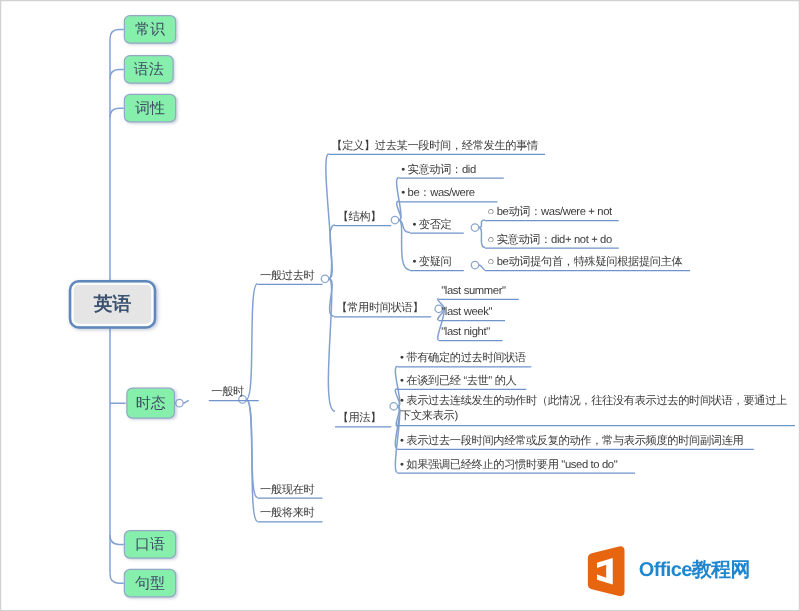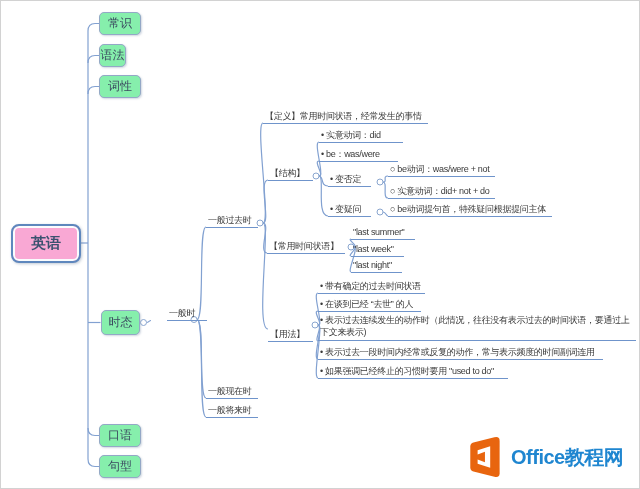--- a/index.html
+++ b/index.html
@@ -12,38 +12,38 @@
   svg.lines path{fill:none;stroke:#82a1d1;stroke-width:1.2;}
   svg.lines circle{fill:#ffffff;stroke:#8aa6cf;stroke-width:1;}
   .box{
     position:absolute;display:flex;align-items:center;justify-content:center;
     background:#86efac;border:1px solid #94a8c6;border-radius:5px;
     color:#3c4c61;font-size:12px;box-shadow:1px 1px 2px rgba(120,140,170,.35);
     box-sizing:border-box;
   }
   .root{
     position:absolute;display:flex;align-items:center;justify-content:center;
-    background:#f9a8d4;border:2px solid #5e87bd;border-radius:8px;
+    background:#e5e5e5;border:2px solid #5e87bd;border-radius:8px;
     box-shadow:inset 0 0 0 2px #fafcfe,1px 1px 3px rgba(100,120,150,.4);
-    color:#3b5270;font-size:15px;font-weight:bold;box-sizing:border-box;
+    color:#3b5270;font-size:15px;font-weight:bold;box-sizing:border-box;margin-left:44px;
   }
   .lbl{
     position:absolute;font-size:9px;line-height:12px;letter-spacing:-0.3px;
     color:#3a3a3a;white-space:nowrap;border-bottom:1.4px solid #6f94cb;
     padding:0 10px 1px 2px;
   }
   .wrap{
     position:absolute;font-size:9px;line-height:12px;letter-spacing:-0.3px;
     color:#3a3a3a;border-bottom:1.4px solid #6f94cb;padding:0 2px 2px 2px;
     box-sizing:border-box;
   }
   .watermark{position:absolute;left:464px;top:434px;display:flex;align-items:center;}
   .wm-icon{width:42px;height:44px;display:block;}
   .wm-text{margin-left:4px;}
-  .wm-brand{color:#1f86d0;font-size:20px;font-weight:bold;line-height:20px;letter-spacing:-0.5px;}
+  .wm-brand{color:#1f86d0;font-size:16px;font-weight:bold;line-height:20px;letter-spacing:-0.5px;}
   .wm-url{color:#e8650f;font-size:13px;font-weight:bold;line-height:14px;letter-spacing:-0.2px;}
 </style>
 </head>
 <body>
 
 <div class="canvas">
 
   <svg class="lines">
     <path d="M80,242 L87,242"></path>
     <path d="M87,30 L87,458"></path>
@@ -82,32 +82,32 @@
     <circle cx="315" cy="175" r="3"></circle>
     <circle cx="379" cy="181" r="3"></circle>
     <circle cx="379" cy="211" r="3"></circle>
     <circle cx="350" cy="246" r="3"></circle>
     <circle cx="314" cy="324" r="3"></circle>
   </svg>
 
   <div class="root" style="left:10px;top:223px;width:70px;height:39px;">英语</div>
 
   <div class="box" style="left:98px;top:11px;width:42px;height:23px;">常识</div>
-  <div class="box" style="left:98px;top:43px;width:27px;height:23px;">语法</div>
+  <div class="box" style="left:98px;top:43px;width:40px;height:23px;">语法</div>
   <div class="box" style="left:98px;top:74px;width:42px;height:23px;">词性</div>
   <div class="box" style="left:100px;top:309px;width:39px;height:25px;">时态</div>
   <div class="box" style="left:98px;top:423px;width:42px;height:23px;">口语</div>
   <div class="box" style="left:98px;top:454px;width:42px;height:23px;">句型</div>
 
   <span class="lbl" style="left:166px;top:306px;padding-right:12px;">一般时</span>
   <span class="lbl" style="left:205px;top:213px;padding-right:6px;">一般过去时</span>
   <span class="lbl" style="left:205px;top:384px;padding-right:6px;">一般现在时</span>
   <span class="lbl" style="left:205px;top:403px;padding-right:6px;">一般将来时</span>
 
-  <span class="lbl" style="left:262px;top:109px;padding-right:6px;">【定义】常用时间状语，经常发生的事情</span>
+  <span class="lbl" style="left:262px;top:109px;padding-right:6px;">【定义】过去某一段时间，经常发生的事情</span>
 
   <span class="lbl" style="left:267px;top:166px;padding-right:8px;">【结构】</span>
   <span class="lbl" style="left:318px;top:128px;padding-right:22px;">• 实意动词：did</span>
   <span class="lbl" style="left:318px;top:147px;padding-right:18px;">• be：was/were</span>
   <span class="lbl" style="left:327px;top:172px;padding-right:10px;">• 变否定</span>
   <span class="lbl" style="left:327px;top:202px;padding-right:10px;">• 变疑问</span>
   <span class="lbl" style="left:387px;top:162px;padding-right:6px;">○ be动词：was/were + not</span>
   <span class="lbl" style="left:387px;top:184px;padding-right:6px;">○ 实意动词：did+ not + do</span>
   <span class="lbl" style="left:387px;top:202px;padding-right:6px;">○ be动词提句首，特殊疑问根据提问主体</span>
 

